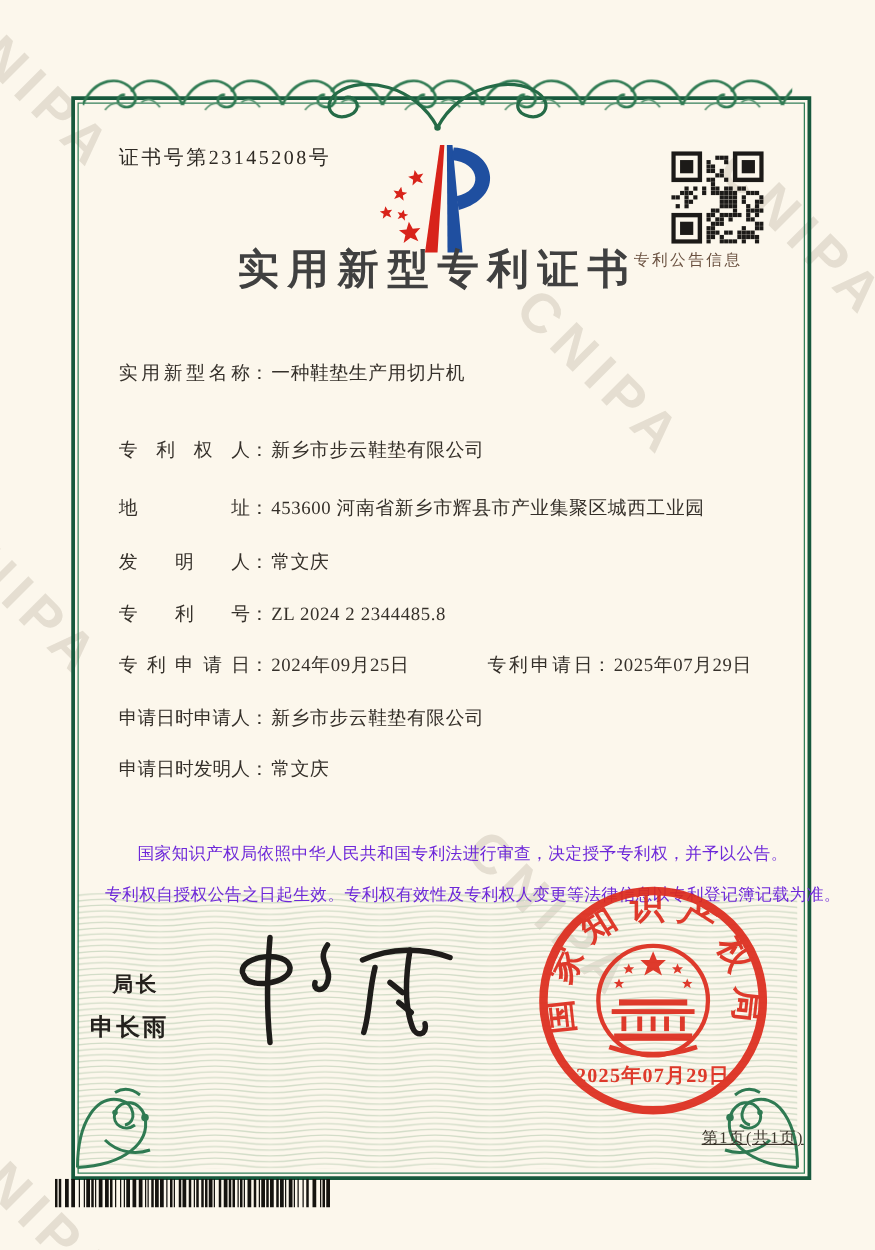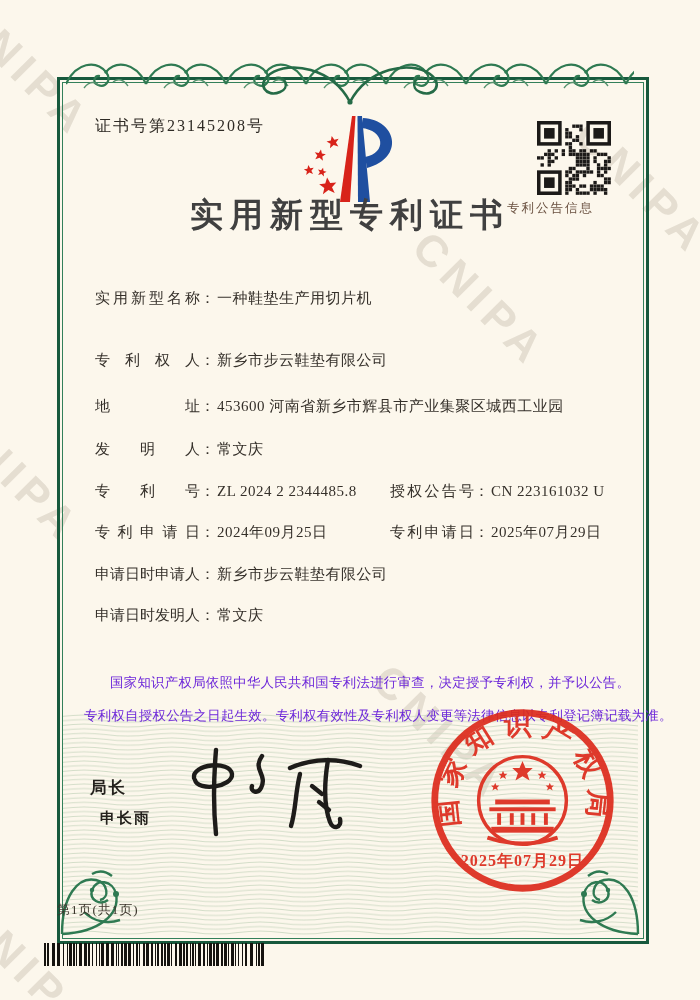--- a/index.html
+++ b/index.html
@@ -43,29 +43,29 @@
            vertical-align:bottom;}
 
   #declaration{position:absolute;left:84px;top:666px;width:540px;z-index:4;
                font-size:13.4px;line-height:33px;color:#6d28d9;letter-spacing:.3px;}
   #declaration .dl1{text-indent:26px;white-space:nowrap;}
   #declaration .dl2{white-space:nowrap;}
 
   #signer-title{position:absolute;left:90px;top:777px;font-size:16.5px;color:#24211d;
                 font-family:"Liberation Sans","DejaVu Sans",sans-serif;font-weight:600;
                 letter-spacing:2px;z-index:4;}
-  #signer-name{position:absolute;left:100px;top:809px;font-size:15px;color:#24211d;
+  #signer-name{position:absolute;left:72px;top:809px;font-size:19px;color:#24211d;
                font-family:Liberation Sans, sans-serif;font-weight:600;
                letter-spacing:2px;z-index:4;}
   #signature{position:absolute;left:178px;top:744px;z-index:4;}
 
   #seal{position:absolute;left:425px;top:703px;width:195px;height:195px;z-index:6;opacity:.92;}
 
-  #footer{position:absolute;left:57px;top:901px;width:586px;text-align:left;
-          font-size:13px;color:#3c362c;z-index:4;letter-spacing:1px;}
+  #footer{position:absolute;left:57px;top:901px;width:586px;text-align:right;
+          font-size:13px;color:#3c362c;z-index:4;letter-spacing:1px;text-decoration:underline;}
 
   #barcode{position:absolute;left:44px;top:943px;z-index:4;}
 </style>
 </head>
 <body>
 
 <div id="page">
 
   <div class="wm" style="left:-18px;top:-8px;">CNIPA</div>
   <div class="wm" style="left:600px;top:110px;">CNIPA</div>
@@ -281,23 +281,20 @@
       <span class="flabel">专利权人</span><span class="fcolon">：</span><span class="fvalue">新乡市步云鞋垫有限公司</span>
     </div>
     <div class="frow" style="top:108px;">
       <span class="flabel">地址</span><span class="fcolon">：</span><span class="fvalue">453600 河南省新乡市辉县市产业集聚区城西工业园</span>
     </div>
     <div class="frow" style="top:151px;">
       <span class="flabel">发明人</span><span class="fcolon">：</span><span class="fvalue">常文庆</span>
     </div>
     <div class="frow" style="top:193px;">
       <span class="flabel">专利号</span><span class="fcolon">：</span><span class="fvalue">ZL 2024 2 2344485.8</span>
-      <span class="fcol2">
-        <span class="flabel2">授权公告号</span><span class="fcolon">：</span><span class="fvalue">CN 223161032 U</span>
-      </span>
     </div>
     <div class="frow" style="top:234px;">
       <span class="flabel">专利申请日</span><span class="fcolon">：</span><span class="fvalue">2024年09月25日</span>
       <span class="fcol2">
         <span class="flabel2">专利申请日</span><span class="fcolon">：</span><span class="fvalue">2025年07月29日</span>
       </span>
     </div>
     <div class="frow" style="top:276px;">
       <span class="flabel">申请日时申请人</span><span class="fcolon">：</span><span class="fvalue">新乡市步云鞋垫有限公司</span>
     </div>

